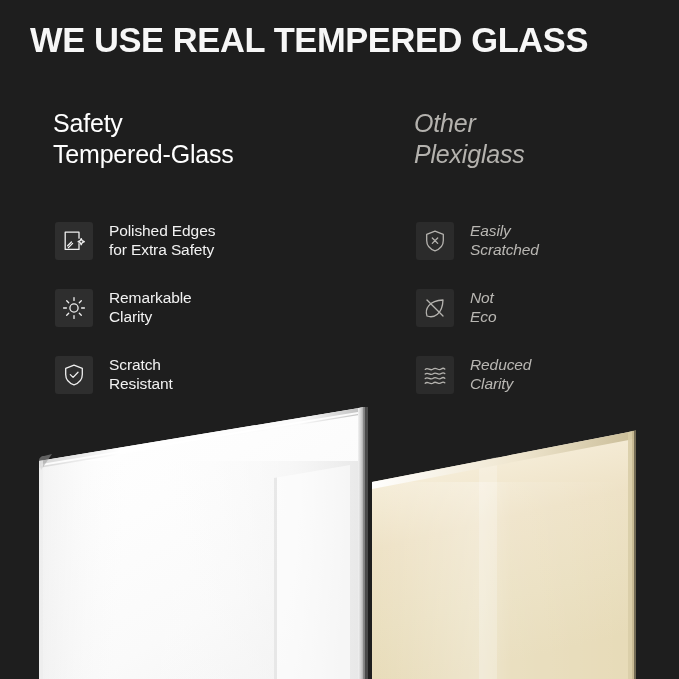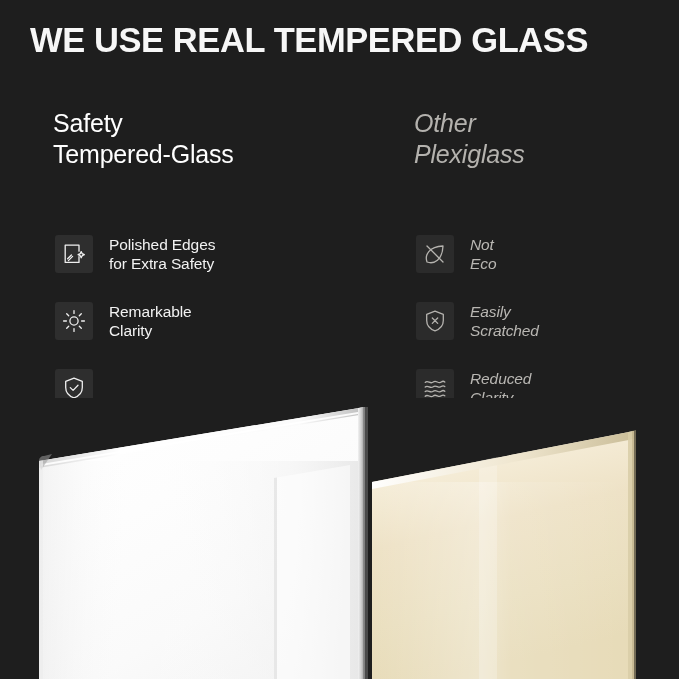--- a/index.html
+++ b/index.html
@@ -39,21 +39,21 @@
     letter-spacing:-0.2px;
     white-space:pre-line;
   }
   .col.left .col-head{color:#ffffff;}
   .col.right .col-head{color:#b4b2ae;}
 
   
   .features{position:absolute;top:98px;left:2px;width:100%;}
   .feature{
     display:flex;
-    align-items:flex-end;
+    align-items:center;
     height:67px;
   }
   .icon-tile{
     width:38px;height:38px;
     flex:0 0 38px;
     background:#2e2e2e;
     border-radius:3px;
     display:flex;align-items:center;justify-content:center;
     margin-top:2px;
   }
@@ -120,51 +120,53 @@
 Clarity</div>
       </div>
 
       <div class="feature">
         <div class="icon-tile">
           <svg width="24" height="24" viewBox="0 0 24 24" fill="none" stroke="#efefef" stroke-width="1.3" stroke-linecap="round" stroke-linejoin="round">
             <path d="M12 2.2 L20.3 5.4 V11.6 C20.3 16.6 16.7 20.3 12 21.9 C7.3 20.3 3.7 16.6 3.7 11.6 V5.4 Z"></path>
             <path d="M8.3 11.6 L11.1 14.4 L16.0 9.3"></path>
           </svg>
         </div>
+        <div class="feature-label">Scratch
+Resistant</div>
       </div>
 
     </div>
   </div>
 
   <div class="col right">
     <div class="col-head">Other
 Plexiglass</div>
 
     <div class="features">
 
       <div class="feature">
         <div class="icon-tile">
           <svg width="24" height="24" viewBox="0 0 24 24" fill="none" stroke="#b5b3af" stroke-width="1.3" stroke-linecap="round" stroke-linejoin="round">
+            <path d="M12 2.2 L20.3 5.4 V11.6 C20.3 16.6 16.7 20.3 12 21.9 C7.3 20.3 3.7 16.6 3.7 11.6 V5.4 Z"></path>
+            <path d="M9.3 9.0 L14.7 14.4 M14.7 9.0 L9.3 14.4"></path>
+          </svg>
+        </div>
+        <div class="feature-label">Easily
+Scratched</div>
+      </div>
+
+      <div class="feature">
+        <div class="icon-tile">
+          <svg width="24" height="24" viewBox="0 0 24 24" fill="none" stroke="#b5b3af" stroke-width="1.3" stroke-linecap="round" stroke-linejoin="round">
             <path d="M4.0 20.0 C1.5 13.0 6.0 4.5 20.0 4.0 C19.5 18.0 11.0 22.5 4.0 20.0 Z"></path>
             <path d="M4.0 4.0 L20.0 20.0"></path>
           </svg>
         </div>
         <div class="feature-label">Not
 Eco</div>
-      </div>
-
-      <div class="feature">
-        <div class="icon-tile">
-          <svg width="24" height="24" viewBox="0 0 24 24" fill="none" stroke="#b5b3af" stroke-width="1.3" stroke-linecap="round" stroke-linejoin="round">
-            <path d="M12 2.2 L20.3 5.4 V11.6 C20.3 16.6 16.7 20.3 12 21.9 C7.3 20.3 3.7 16.6 3.7 11.6 V5.4 Z"></path>
-            <path d="M9.3 9.0 L14.7 14.4 M14.7 9.0 L9.3 14.4"></path>
-          </svg>
-        </div>
-        <div class="feature-label">Easily
-Scratched</div>
       </div>
 
       <div class="feature">
         <div class="icon-tile">
           <svg width="24" height="24" viewBox="0 0 24 24" fill="none" stroke="#b5b3af" stroke-width="1.3" stroke-linecap="round">
             <path d="M2.2 6.4 C5.0 3.8 7.2 8.6 10.2 6.1 C13.2 3.6 15.4 8.4 18.3 6.0 C19.8 4.8 21.0 5.3 21.8 6.0"></path>
             <path d="M2.2 11.0 C5.0 8.4 7.2 13.2 10.2 10.7 C13.2 8.2 15.4 13.0 18.3 10.6 C19.8 9.4 21.0 9.9 21.8 10.6"></path>
             <path d="M2.2 15.6 C5.0 13.0 7.2 17.8 10.2 15.3 C13.2 12.8 15.4 17.6 18.3 15.2 C19.8 14.0 21.0 14.5 21.8 15.2"></path>
             <path d="M2.2 20.2 C5.0 17.6 7.2 22.4 10.2 19.9 C13.2 17.4 15.4 22.2 18.3 19.8 C19.8 18.6 21.0 19.1 21.8 19.8"></path>
           </svg>

